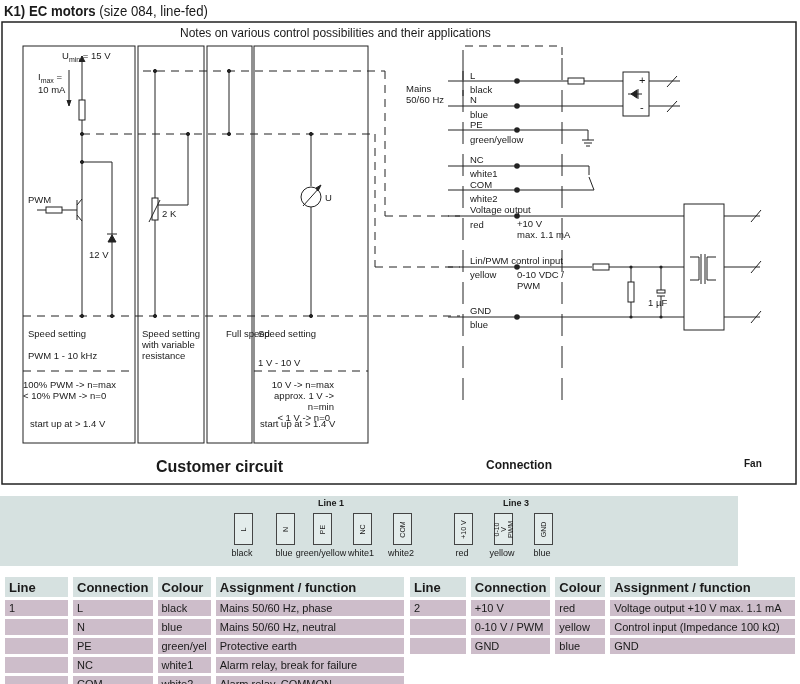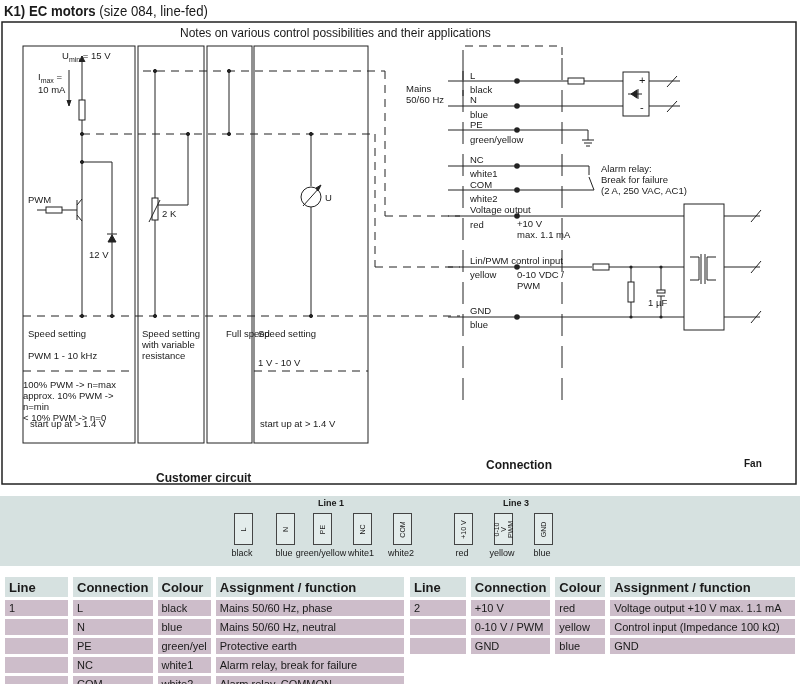--- a/index.html
+++ b/index.html
@@ -3,21 +3,21 @@
 <meta charset="utf-8">
 <style>
   html, body { margin: 0; padding: 0; background: #ffffff; }
   body { width: 800px; height: 684px; position: relative; overflow: hidden;
          font-family: "Liberation Sans", sans-serif; color: #1a1a1a; }
   .title { position: absolute; left: 4px; top: 2px; font-size: 15px; white-space: nowrap; transform: scaleX(0.88); transform-origin: left top; }
   .title b { font-weight: bold; }
   .title span.sub { font-weight: normal; }
   svg.diagram { position: absolute; left: 0; top: 0; }
   svg text { font-family: "Liberation Sans", sans-serif; fill: #1a1a1a; }
-  .legend-band { position: absolute; left: 0; top: 496px; width: 800px; height: 70px; background: #d6e1e0; }
+  .legend-band { position: absolute; left: 0; top: 496px; width: 738px; height: 70px; background: #d6e1e0; }
   .tbl { position: absolute; border-collapse: separate; border-spacing: 5px 3px; font-size: 11px; }
   .tbl th { background: #d6e1e0; text-align: left; font-size: 13px; font-weight: bold; padding: 2px 4px; height: 16px; white-space: nowrap; }
   .tbl td { background: #cdbdca; padding: 1px 4px; height: 14px; white-space: nowrap; }
 </style>
 </head>
 <body>
 
 <div class="title">
   <b>K1) EC motors</b>
   <span class="sub">(size 084, line-fed)</span>
@@ -181,35 +181,39 @@
   <div style="position:absolute;left:89px;top:233px;margin-top:16px;">12 V</div>
   <div style="position:absolute;left:162px;top:208px;">2 K</div>
   <div style="position:absolute;left:325px;top:192px;">U</div>
 
   <div style="position:absolute;left:28px;top:328px;line-height:12px;">
     <div>Speed setting</div>
     <div style="margin-top:10px">PWM 1 - 10 kHz</div>
   </div>
   <div style="position:absolute;left:23px;top:379px;width:110px;text-align:left;line-height:11px;">
     <div>100% PWM -&gt; n=max</div>
-    <div>approx. 10% PWM -&gt; n=min</div>
     <div style="padding-right:8px">&lt; 10% PWM -&gt; n=0</div>
   </div>
   <div style="position:absolute;left:30px;top:418px;">start up at &gt; 1.4 V</div>
 
   <div style="position:absolute;left:142px;top:328px;line-height:11px;">
     <div>Speed setting</div>
     <div>with variable</div>
     <div>resistance</div>
   </div>
   <div style="position:absolute;left:226px;top:328px;">Full speed</div>
 
   <div style="position:absolute;left:258px;top:328px;line-height:12px;">
     <div>Speed setting</div>
     <div style="margin-top:17px">1 V - 10 V</div>
+  </div>
+  <div style="position:absolute;left:254px;top:379px;width:80px;text-align:right;line-height:11px;">
+    <div>10 V -&gt; n=max</div>
+    <div>approx. 1 V -&gt; n=min</div>
+    <div style="padding-right:4px">&lt; 1 V -&gt; n=0</div>
   </div>
   <div style="position:absolute;left:260px;top:418px;">start up at &gt; 1.4 V</div>
 
   <div style="position:absolute;left:406px;top:83px;line-height:11px;">
     <div>Mains</div>
     <div>50/60 Hz</div>
   </div>
 
   <div style="position:absolute;left:470px;top:70px;">L</div>
   <div style="position:absolute;left:470px;top:84px;">black</div>
@@ -229,28 +233,23 @@
   </div>
   <div style="position:absolute;left:470px;top:255px;">Lin/PWM control input</div>
   <div style="position:absolute;left:470px;top:269px;">yellow</div>
   <div style="position:absolute;left:517px;top:269px;line-height:11px;">
     <div>0-10 VDC /</div>
     <div>PWM</div>
   </div>
   <div style="position:absolute;left:470px;top:305px;">GND</div>
   <div style="position:absolute;left:470px;top:319px;">blue</div>
 
-  <div style="position:absolute;left:601px;top:163px;line-height:11px;">
-    <div>Alarm relay:</div>
-    <div>Break for failure</div>
-    <div>(2 A, 250 VAC, AC1)</div>
-  </div>
   <div style="position:absolute;left:648px;top:297px;">1 µF</div>
 
-  <div style="position:absolute;left:156px;top:471px;font-size:12px;font-weight:bold;">Customer circuit</div>
+  <div style="position:absolute;left:156px;top:458px;font-size:16px;font-weight:bold;">Customer circuit</div>
   <div style="position:absolute;left:486px;top:458px;font-size:12px;font-weight:bold;">Connection</div>
   <div style="position:absolute;left:744px;top:458px;font-size:10px;font-weight:bold;">Fan</div>
 </div>
 
 <div class="legend-band">
   <div style="position:absolute;left:318px;top:2px;font-size:9px;font-weight:bold;">Line 1</div>
   <div style="position:absolute;left:503px;top:2px;font-size:9px;font-weight:bold;">Line 3</div>
   <div id="legend-terms">
       <div style="position: absolute; left: 234px; top: 17px; width: 17px; height: 30px; border: 1px solid rgb(68, 68, 68); background: rgb(227, 236, 235); display: flex; align-items: center; justify-content: center;">
         <span style="transform: rotate(-90deg); font-size: 7px; white-space: nowrap;">L</span>

